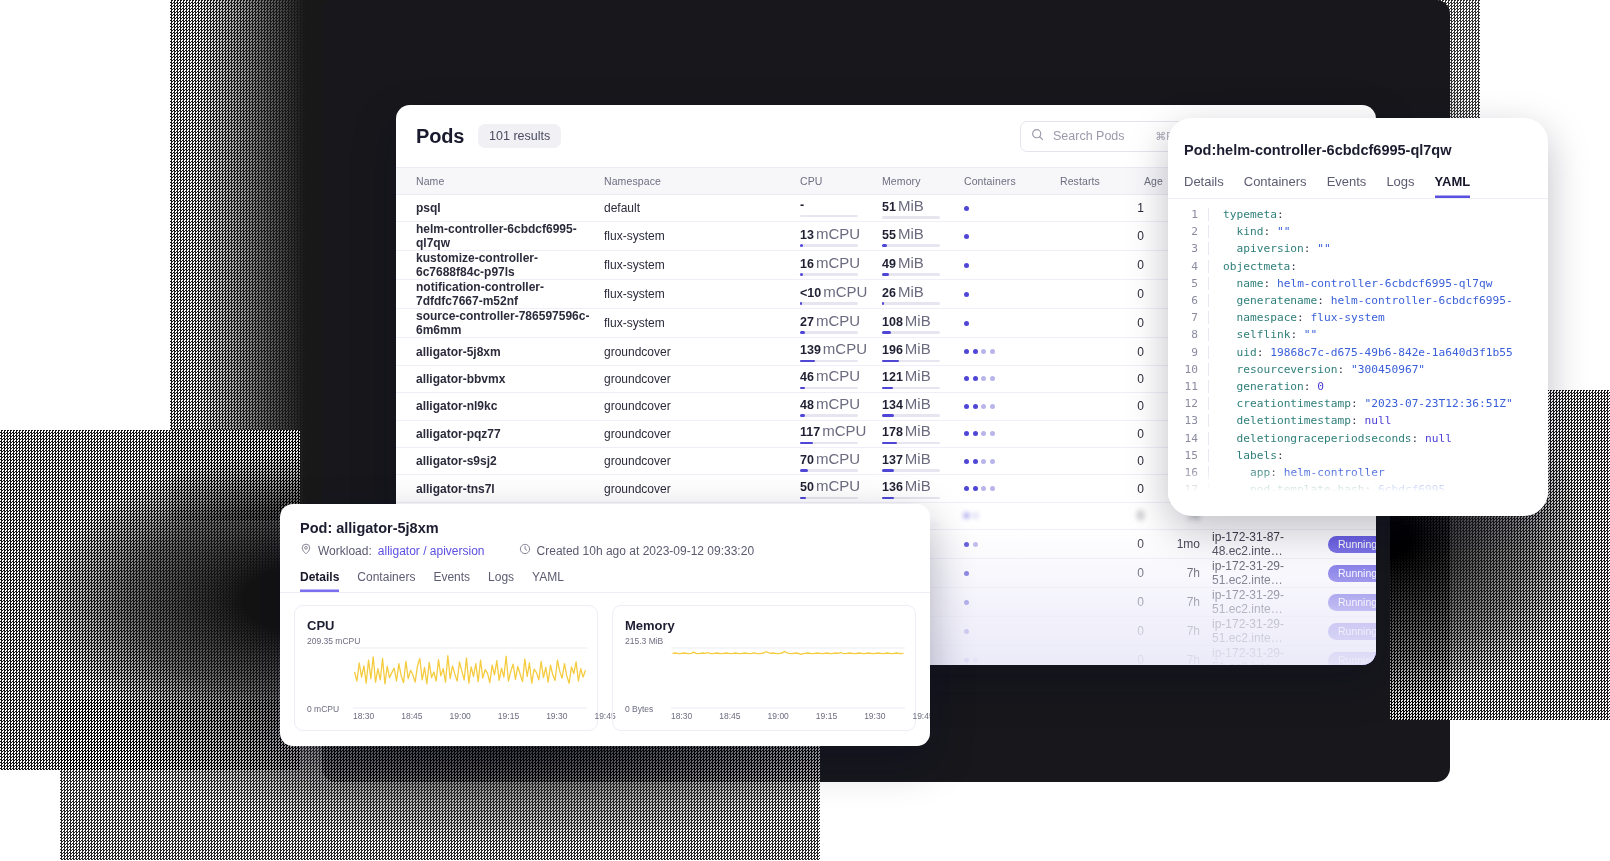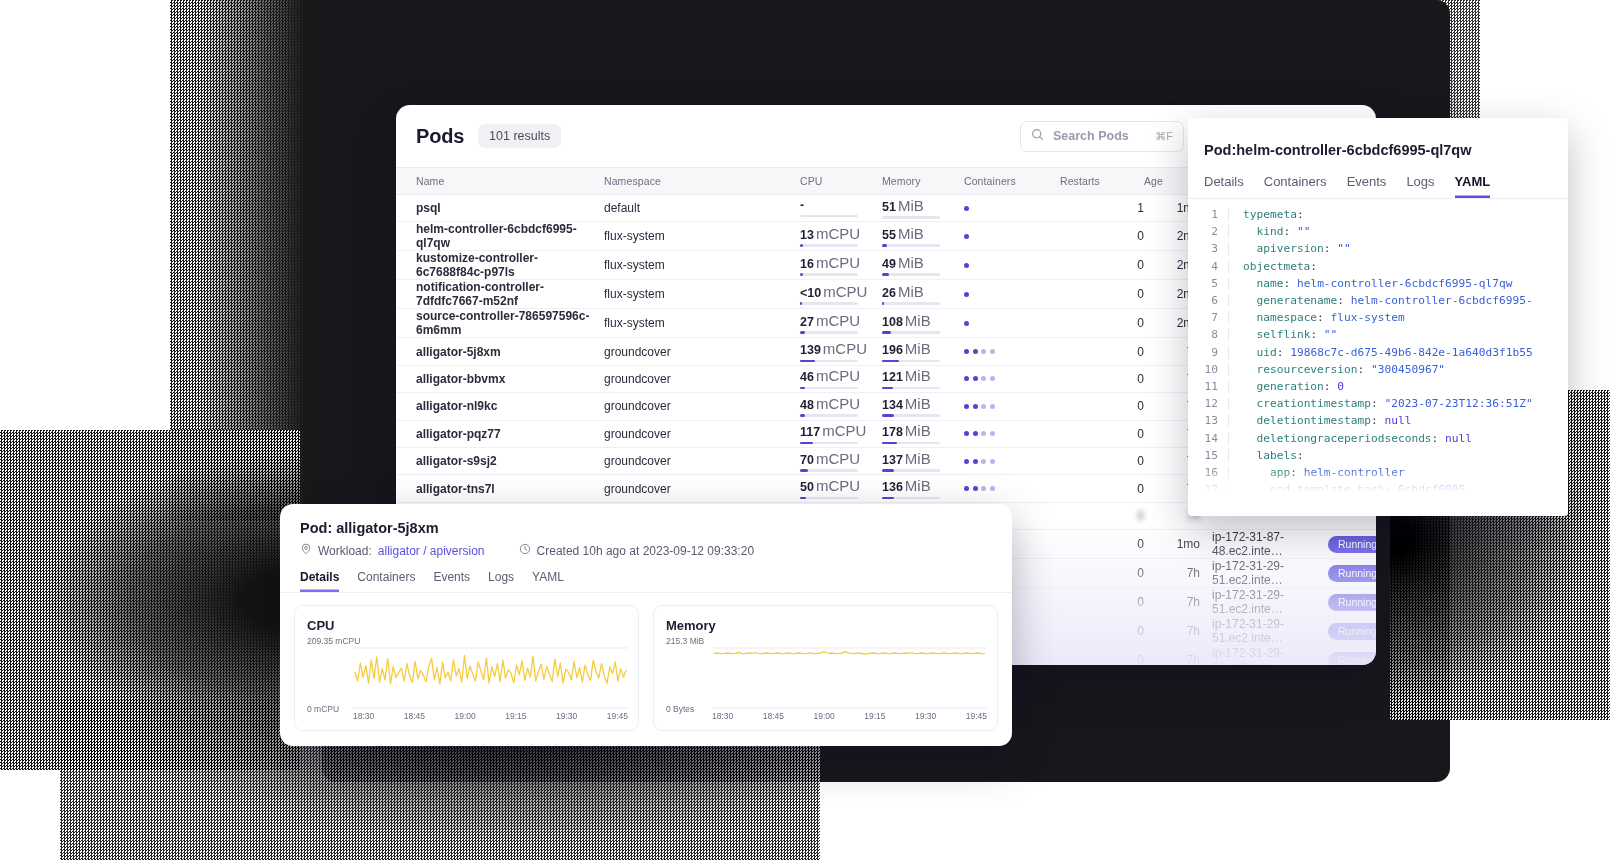--- a/index.html
+++ b/index.html
@@ -98,21 +98,21 @@
   .results-pill {
     background: #f1f1f5; color: #4a4a60; font-size: 12.5px;
     padding: 5px 11px; border-radius: 7px; font-weight: 400;
   }
   .head-spacer { flex: 1; }
   .search-box {
     display: flex; align-items: center; gap: 9px;
     width: 164px; height: 31px; border: 1px solid #e4e4ec;
     border-radius: 7px; padding: 0 10px; background: #fff;
   }
-  .search-box .ph { font-size: 12.5px; color: #9a9aab; flex: 1; font-weight: bold; }
+  .search-box .ph { font-size: 12.5px; color: #9a9aab; flex: 1; }
   .search-box .kbd { font-size: 11px; color: #a6a6b6; }
   .ns-select {
     display: flex; align-items: center;
     width: 160px; height: 31px; border: 1px solid #e4e4ec;
     border-radius: 7px; padding: 0 10px; background: #fff;
   }
   .ns-select .ph { font-size: 12.5px; color: #7b7b8d; flex: 1; }
 
   
   table.pods { width: 100%; border-collapse: collapse; table-layout: fixed; }
@@ -150,24 +150,23 @@
   .badge {
     display: inline-block; background: #5b4fe0; color: #fff;
     font-size: 10.5px; font-weight: 500; border-radius: 9px; padding: 2.5px 10px;
   }
   tr.blurred td { filter: blur(2.6px); opacity: .75; }
 
   
   .yaml-panel {
     position: absolute;
     left: 1168px; top: 118px; width: 380px; height: 398px;
-    background: #fff; border-radius: 4px;
+    background: #fff; border-radius: 24px;
     box-shadow: 0 14px 40px rgba(10,10,40,.26);
     overflow: hidden;
-    margin-left: 20px;
   }
   .yaml-title { font-size: 14.5px; font-weight: 600; color: #1c1c30; padding: 24px 0 0 16px; }
   .tabs { display: flex; gap: 20px; padding: 16px 0 0 16px; border-bottom: 1px solid #eeedf5; }
   .tab { font-size: 13px; color: #5c5c72; padding-bottom: 9px; }
   .tab.active { color: #16162a; font-weight: 700; box-shadow: inset 0 -2.5px 0 #5b4fe0; }
   .yaml-body { position: relative; font-family: "DejaVu Sans Mono", monospace; font-size: 11.2px; padding-top: 7px; }
   .yrow { display: flex; height: 17.2px; align-items: center; }
   .ln { width: 40px; text-align: right; color: #8b8ba0; padding-right: 10px; flex: none; }
   .ycode { white-space: pre; border-left: 1px solid #e9e8f2; padding-left: 14px; }
   .k { color: #2f7f7a; }
@@ -175,21 +174,21 @@
   .n { color: #4b3fd6; }
   .p { color: #3b3b4e; }
   .yaml-body::after{
     content:""; position:absolute; left:0; right:0; bottom:0; height:30px;
     background:linear-gradient(180deg,rgba(255,255,255,0),#fff 80%);
   }
 
   
   .detail-panel {
     position: absolute;
-    left: 280px; top: 504px; width: 732px; height: 242px;
+    left: 280px; top: 504px; width: 650px; height: 242px;
     background: #fff; border-radius: 13px;
     box-shadow: 0 16px 44px rgba(10,10,40,.30);
     overflow: hidden;
   }
   .dp-title { font-size: 14.5px; font-weight: 700; color: #1c1c30; padding: 16px 0 0 20px; }
   .dp-meta { display: flex; align-items: center; gap: 34px; padding: 7px 0 0 20px; font-size: 12px; color: #5a5a70; }
   .dp-meta .mi { display: flex; align-items: center; gap: 6px; }
   .lnk { color: #5b4fe0; }
   .dp-tabs { display: flex; gap: 18px; padding: 12px 0 0 20px; border-bottom: 1px solid #efeef6; }
   .dp-tab { font-size: 12px; color: #5c5c72; padding-bottom: 8px; }

